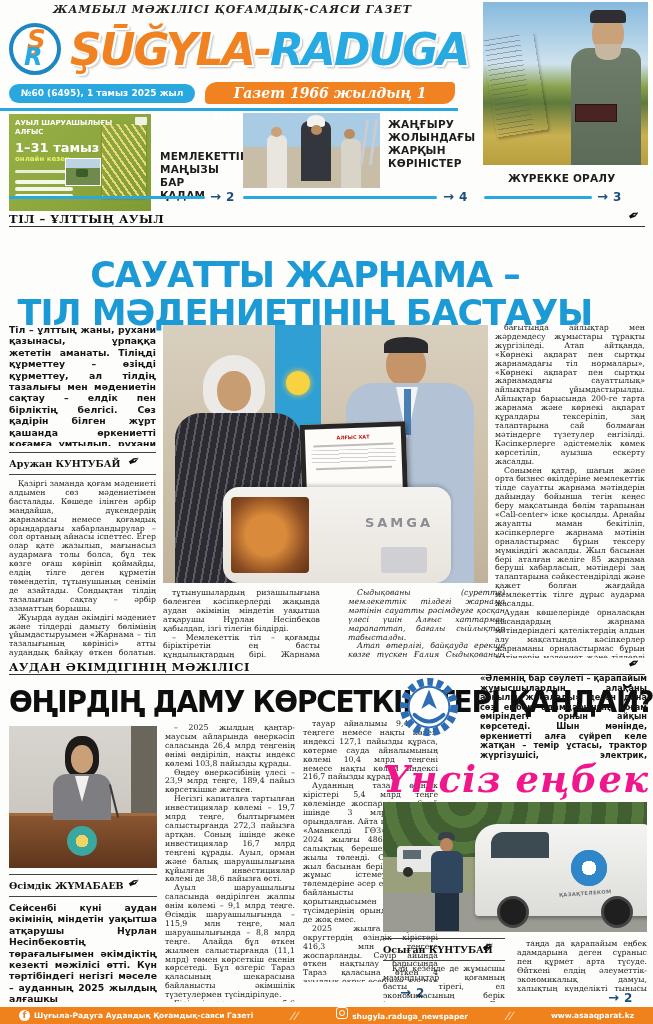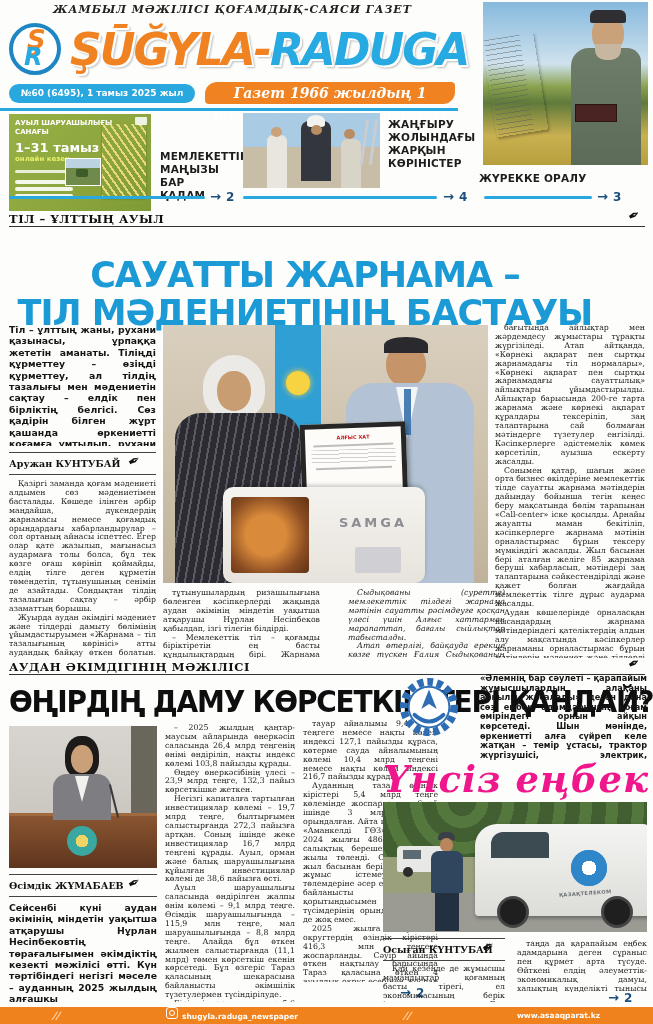--- a/index.html
+++ b/index.html
@@ -64,21 +64,21 @@
          background-image:repeating-linear-gradient(180deg,rgba(90,90,90,.45) 0 1px,transparent 1px 5px);background-size:70% 100%;background-repeat:no-repeat;background-position:15% 10%;"></div>
     <div class="abs" style="left:88px;top:46px;width:70px;height:118px;background:linear-gradient(180deg,#6f7d6b,#5c6a58);border-radius:18px 14px 0 0;"></div>
     <div class="abs" style="left:109px;top:14px;width:32px;height:36px;background:#c9a27a;border-radius:46%;"></div>
     <div class="abs" style="left:107px;top:8px;width:36px;height:13px;background:#2e2e33;border-radius:6px 6px 2px 2px;"></div>
     <div class="abs" style="left:112px;top:42px;width:26px;height:16px;background:#c7b6a0;border-radius:0 0 10px 10px;"></div>
     <div class="abs" style="left:92px;top:102px;width:40px;height:16px;background:#4a2323;border:1px solid #2c1414;"></div>
   </div>
 
   <div class="abs photo" style="left:9px;top:114px;width:142px;height:97px;background:linear-gradient(135deg,#97b046 0%,#8ca63d 60%,#7e9a34 100%);">
     <div class="abs" style="left:6px;top:5px;color:#fff;font:bold 7px/8.5px 'DejaVu Sans',sans-serif;white-space:pre-line;">АУЫЛ ШАРУАШЫЛЫҒЫ
-САНАҒЫ</div>
+АЛҒЫС</div>
     <div class="abs" style="left:6px;top:26px;color:#fff;font:bold 13px 'DejaVu Sans',sans-serif;">1–31 тамыз</div>
     <div class="abs" style="left:6px;top:41px;color:#e7f06b;font:bold 7px 'DejaVu Sans',sans-serif;">онлайн кезең</div>
     <div class="abs" style="left:6px;top:56px;width:52px;height:3px;background:rgba(255,255,255,.8);border-radius:2px;"></div>
     <div class="abs" style="left:6px;top:66px;width:58px;height:4px;background:rgba(255,255,255,.9);border-radius:2px;"></div>
     <div class="abs" style="left:6px;top:73px;width:58px;height:4px;background:rgba(255,255,255,.9);border-radius:2px;"></div>
     <div class="abs" style="left:6px;top:80px;width:58px;height:4px;background:rgba(255,255,255,.9);border-radius:2px;"></div>
     <div class="abs" style="left:93px;top:10px;width:44px;height:74px;background:linear-gradient(180deg,#d6b950,#8f7e26);box-shadow:0 1px 2px rgba(0,0,0,.3);
          background-image:repeating-linear-gradient(55deg,rgba(244,222,130,.9) 0 2px,transparent 2px 6px);"></div>
     <div class="abs" style="left:56px;top:44px;width:34px;height:26px;background:linear-gradient(180deg,#bcd3e2 0 35%,#6f8a4a 35% 100%);border:1px solid #fff;">
       <div class="abs" style="left:10px;top:10px;width:12px;height:8px;background:#3c5c2a;border-radius:2px;"></div>
@@ -106,21 +106,21 @@
   </div>
 
   <div class="abs teaser-label" style="left:388px;top:118px;width:80px;">ЖАҢҒЫРУ
 ЖОЛЫНДАҒЫ
 ЖАРҚЫН
 КӨРІНІСТЕР</div>
   <div class="abs jline" style="left:243px;top:196px;width:194px;"></div>
   <span class="abs jarrow" style="left:443px;top:189px;">→</span>
   <span class="abs jpage" style="left:459px;top:190px;">4</span>
 
-  <div class="abs teaser-label" style="left:479px;top:172px;width:140px;">ЖҮРЕККЕ ОРАЛУ</div>
+  <div class="abs teaser-label" style="left:508px;top:172px;width:140px;">ЖҮРЕККЕ ОРАЛУ</div>
   <div class="abs jline" style="left:484px;top:196px;width:108px;"></div>
   <span class="abs jarrow" style="left:597px;top:189px;">→</span>
   <span class="abs jpage" style="left:613px;top:190px;">3</span>
 
   <div class="abs kicker" style="left:9px;top:212px;">ТІЛ – ҰЛТТЫҢ АУЫЛ</div>
   <div class="abs krule" style="left:9px;top:226px;width:636px;"></div>
   <span class="abs quill" style="left:628px;top:207px;font-size:14px;">✒</span>
 
   <div class="abs headline1" style="left:0;top:256px;width:610px;">САУАТТЫ ЖАРНАМА –
 ТІЛ МӘДЕНИЕТІНІҢ БАСТАУЫ</div>
@@ -152,21 +152,21 @@
       <div class="abs" style="left:12px;top:40px;width:128px;height:200px;background:#b3c2d4;border-radius:28px 28px 0 0;"></div>
       <div class="abs" style="left:62px;top:44px;width:22px;height:52px;background:#f3f4f6;clip-path:polygon(0 0,100% 0,50% 100%);"></div>
       <div class="abs" style="left:70px;top:46px;width:7px;height:46px;background:#4a7fb5;"></div>
     </div>
     <div class="abs" style="left:138px;top:98px;width:96px;height:76px;background:#fdfcf8;border:5px solid #262626;box-shadow:2px 3px 5px rgba(0,0,0,.35);transform:rotate(-2deg);">
       <div class="minitext" style="color:#c22020;text-align:center;margin-top:6px;">АЛҒЫС ХАТ</div>
       <div style="margin:4px 8px 0;height:2px;background:#bdbdbd;"></div>
       <div style="margin:3px 6px 0;height:14px;background:repeating-linear-gradient(180deg,#cfcfcf 0 1px,transparent 1px 4px);"></div>
       <div style="margin:4px 10px 0;height:2px;background:#bdbdbd;"></div>
     </div>
-    <div class="abs" style="left:60px;bottom:0;width:202px;height:96px;background:linear-gradient(180deg,#f5f3ef,#e7e3dc);border-radius:10px;box-shadow:0 -2px 4px rgba(0,0,0,.2);">
+    <div class="abs" style="left:60px;bottom:0;width:228px;height:96px;background:linear-gradient(180deg,#f5f3ef,#e7e3dc);border-radius:16px;box-shadow:0 -2px 4px rgba(0,0,0,.2);">
       <div class="abs" style="left:8px;top:10px;width:78px;height:76px;border-radius:4px;background:radial-gradient(circle at 45% 50%,#d98a3a 0 35%,#8a4c22 70%,#5e3315 100%);"></div>
       <div class="abs" style="right:18px;top:28px;color:#8d8d93;font:bold 13px 'DejaVu Sans',sans-serif;letter-spacing:3px;">SAMGA</div>
       <div class="abs" style="right:24px;bottom:10px;width:46px;height:26px;background:#cfcfd4;border-radius:3px;"></div>
     </div>
   </div>
 
   <div class="abs bodytext" style="left:163px;top:589px;width:157px;height:69px;">
     <p>тұтынушылардың ризашылығына бөленген кәсіпкерлерді жақында аудан әкімінің міндетін уақытша атқарушы Нұрлан Несіпбеков қабылдап, ізгі тілегін білдірді.</p>
     <p>– Мемлекеттік тіл – қоғамды біріктіретін ең басты құндылықтардың бірі. Жарнама мәтіндерінің сауатты болуы – тек заң талабы ғана емес, тұтынушыға деген құрметтің де көрінісі. Бұл байқау мемлекеттік тілдің қоғамдық өмірдегі қолданысын кеңейтуге серпін берді деп есептеймін, – деген Нұрлан Күдербайұлы Таңырбек Түлентаевты, Жанара Сматованы, Ғалия</p>
   </div>
@@ -203,21 +203,21 @@
     <div class="abs" style="left:104px;top:58px;width:2px;height:34px;background:#3a3a3a;transform:rotate(-14deg);"></div>
   </div>
   <div class="abs byrule" style="left:9px;top:874px;width:148px;"></div>
   <span class="abs byline" style="left:9px;top:880px;">Өсімдік ЖҰМАБАЕВ</span>
   <span class="abs quill" style="left:128px;top:874px;font-size:15px;">✒</span>
   <div class="abs byrule" style="left:9px;top:896px;width:148px;"></div>
   <div class="abs lede" style="left:9px;top:902px;width:148px;height:100px;">Сейсенбі күні аудан әкімінің міндетін уақытша атқарушы Нұрлан Несіпбековтің төрағалығымен әкімдіктің кезекті мәжілісі өтті. Күн тәртібіндегі негізгі мәселе – ауданның 2025 жылдың алғашқы жартыжылдығындағы әлеуметтік-экономикалық даму көрсеткіштері туралы аудан әкімдігі экономика және бюджеттік жоспарлау бөлімінің басшысы Салтанат Жолдасова баяндады.</div>
 
   <div class="abs bodytext" style="left:165px;top:724px;width:130px;height:278px;">
     <p>– 2025 жылдың қаңтар-маусым айларында өнеркәсіп саласында 26,4 млрд теңгенің өнімі өндіріліп, нақты индекс көлемі 103,8 пайызды құрады.</p>
-    <p>Өңдеу өнеркәсібінің үлесі – 23,9 млрд теңге, 132,3 пайыз көрсеткішке жеткен.</p>
+    <p>Өңдеу өнеркәсібінің үлесі – 23,9 млрд теңге, 189,4 пайыз көрсеткішке жеткен.</p>
     <p>Негізгі капиталға тартылған инвестициялар көлемі – 19,7 млрд теңге, былтырғымен салыстырғанда 272,3 пайызға артқан. Соның ішінде жеке инвестициялар 16,7 млрд теңгені құрады. Ауыл, орман және балық шаруашылығына құйылған инвестициялар көлемі де 38,6 пайызға өсті.</p>
     <p>Ауыл шаруашылығы саласында өндірілген жалпы өнім көлемі – 9,1 млрд теңге. Өсімдік шаруашылығында – 115,9 млн теңге, мал шаруашылығында – 8,8 млрд теңге. Алайда бұл өткен жылмен салыстырғанда (11,1 млрд) төмен көрсеткіш екенін көрсетеді. Бұл өзгеріс Тараз қаласының шекарасына байланысты әкімшілік түзетулермен түсіндірілуде.</p>
     <p>Бірінші жартыжылдықта 5,6 млрд теңгеге құрылыс жұмыстары жүргізілді. Жалпы 23 881 шаршы метр жеке тұрғын үй пайдалануға беріліп, былтырғыдан 33,1 пайызға артты. Жыл соңына дейін бірқатар әлеуметтік нысандар – ауызсу құбырлары, газ жүйелері, кітапхана, архив, үйірме орталықтары іске қосылмақ. Биылғы жылдың қаңтар-маусым айларында бөлшек сауда</p>
   </div>
   <div class="abs bodytext" style="left:303px;top:720px;width:135px;height:262px;">
     <p>тауар айналымы 9,4 млрд теңгеге немесе нақты көлем индексі 127,1 пайызды құраса, көтерме сауда айналымының көлемі 10,4 млрд теңгені немесе нақты көлем индексі 216,7 пайызды құрады.</p>
     <p>Ауданның таза өзіндік кірістері 5,4 млрд теңге көлемінде жоспарланып, 6 ай ішінде 3 млрд теңгесі орындалған. Айта кететін жайт, «Аманкелді ГӨЗ» ЖШС-нің 2024 жылғы 486 млн теңге салықтық берешегі ағымдағы жылы төленді. Серіктестіктің жыл басынан бері толыққанды жұмыс істемеуі салық төлемдеріне әсер етуде. Осыған байланысты жыл қорытындысымен салық түсімдерінің орындалмау қаупі де жоқ емес.</p>
     <p>2025 жылға ауылдық округтердің өзіндік кірістері 416,3 млн теңгеге жоспарланды. Сәуір айында өткен нақтылау барысында Тараз қаласына өткен 4 ауылдық округ есебінен жоспар 107,9 млн теңгеге кемітілді. Нәтижесінде жоспар 368,3 млн теңгені құрады.</p>
 
   </div>
@@ -266,19 +266,20 @@
   <div class="abs bodytext" style="left:383px;top:965px;width:122px;height:37px;">
     <p>Қай кезеңде де жұмысшы мамандықтар қоғамның басты тірегі, ел экономикасының берік іргетасы саналды. Бұл түсінік уақыт өткен сайын өзектілігін жойған жоқ. Қазіргі</p>
   </div>
   <div class="abs bodytext" style="left:517px;top:940px;width:130px;height:52px;">
     <p>таңда да қарапайым еңбек адамдарына деген сұраныс пен құрмет арта түсуде. Өйткені елдің әлеуметтік-экономикалық дамуы, халықтың күнделікті тынысы дәл осы жандардың еңбегінің арқасында қамтамасыз етіледі.</p>
   </div>
   <span class="abs jarrow" style="left:608px;top:990px;">→</span>
   <span class="abs jpage" style="left:624px;top:991px;">2</span>
 
   <div class="abs footerbar" style="left:0;top:1007px;width:653px;height:17px;">
+    <span><span class="fbicon">f</span><span>Шұғыла-Радуга Аудандық Қоғамдық-саяси Газеті</span></span>
     <span class="fslash">//</span>
     <span><span class="igicon"></span><span>shugyla.raduga_newspaper</span></span>
     <span class="fslash">//</span>
     <span>www.asaaqparat.kz</span>
   </div>
 
 </div>
 
 </body></html>

